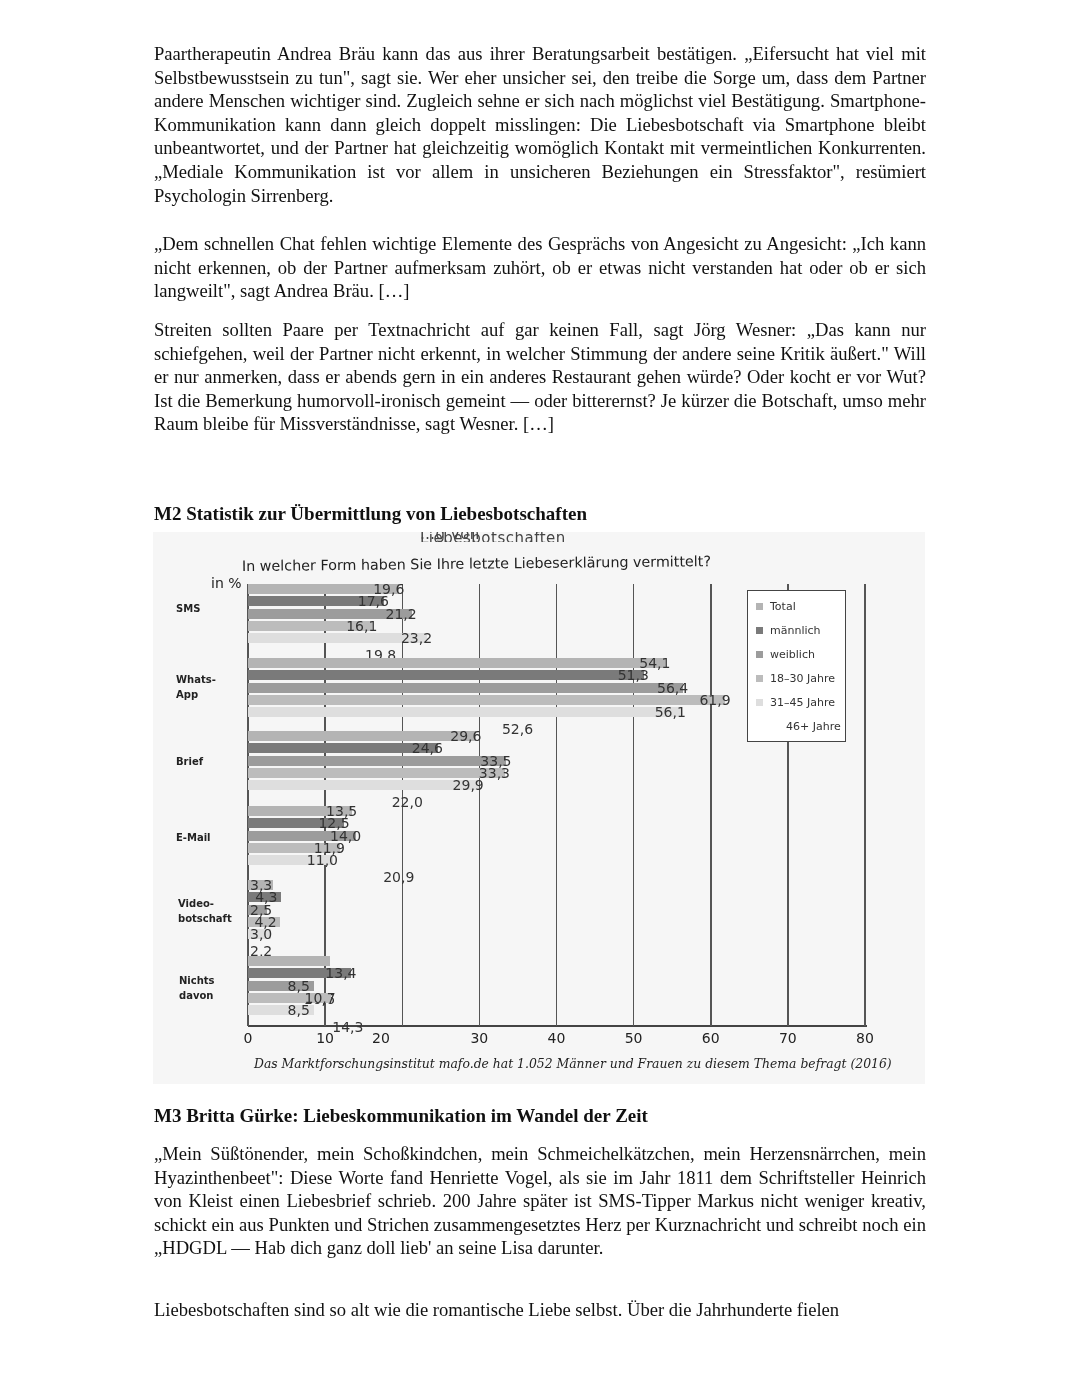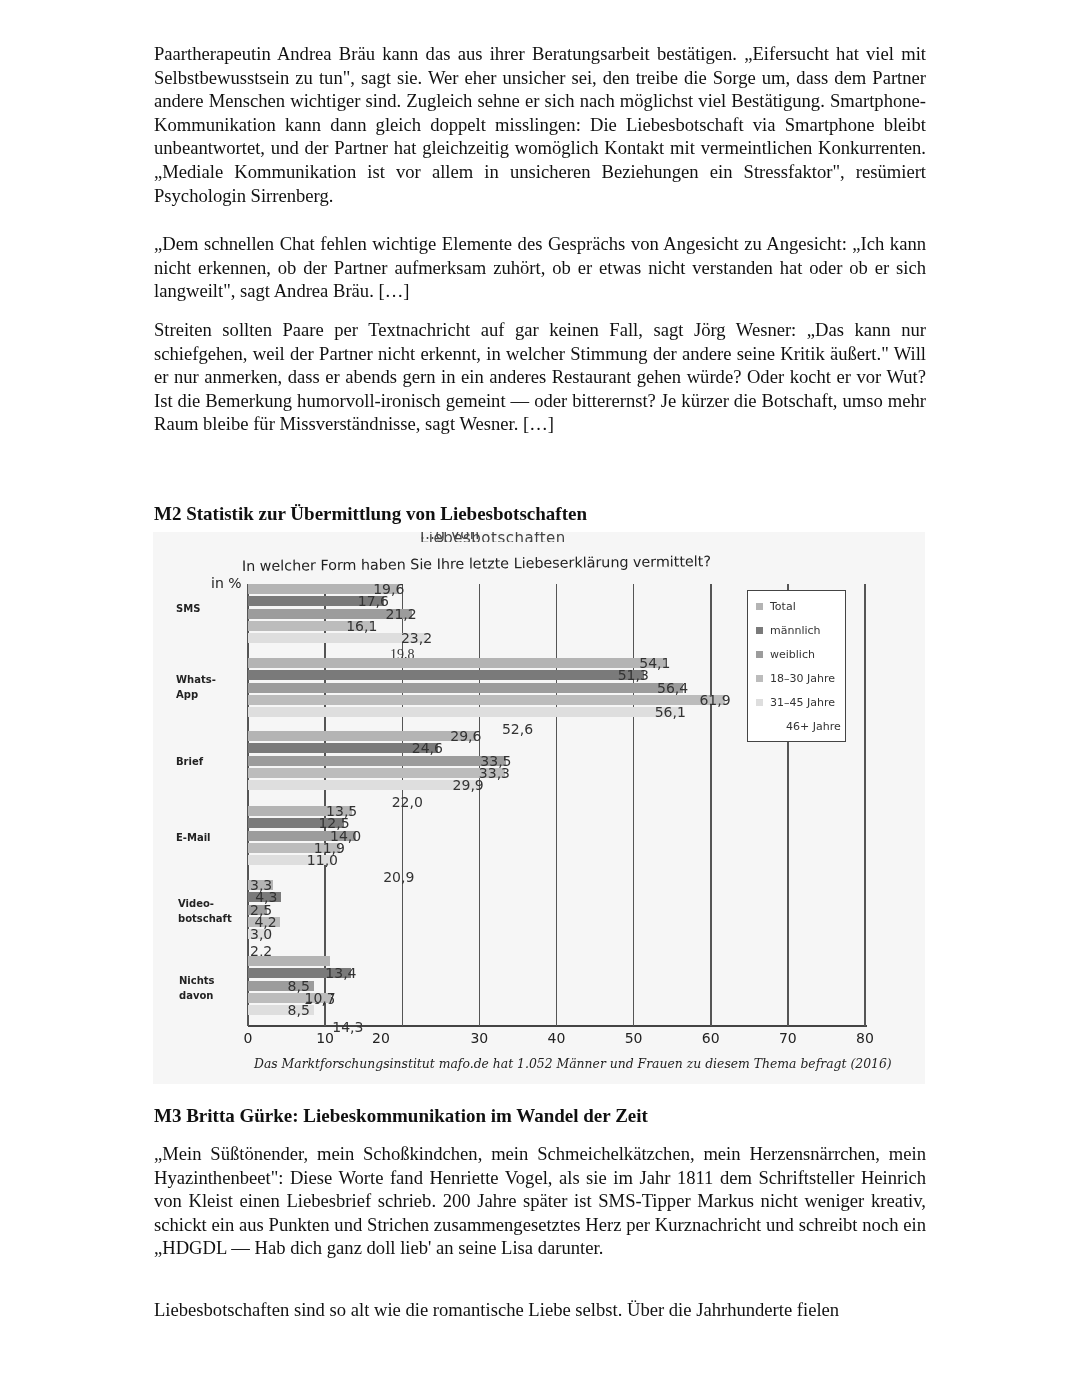--- a/index.html
+++ b/index.html
@@ -60,21 +60,21 @@
     <div class="bar" style="top: 0px; width: 151.165px; background: rgb(180, 180, 180);"></div>
     <div class="bar-val" style="top: 0px; left: 125.165px;">19,6</div>
     <div class="bar" style="top: 12.3px; width: 135.74px; background: rgb(122, 122, 122);"></div>
     <div class="bar-val" style="top: 12.3px; left: 109.74px;">17,6</div>
     <div class="bar" style="top: 24.6px; width: 163.505px; background: rgb(156, 156, 156);"></div>
     <div class="bar-val" style="top: 24.6px; left: 137.505px;">21,2</div>
     <div class="bar" style="top: 36.9px; width: 124.171px; background: rgb(188, 188, 188);"></div>
     <div class="bar-val" style="top: 36.9px; left: 98.1713px;">16,1</div>
     <div class="bar" style="top: 49.2px; width: 178.93px; background: rgb(222, 222, 222);"></div>
     <div class="bar-val" style="top: 49.2px; left: 152.93px;">23,2</div>
-    <div class="bar-val" style="top: 65.5px; left: 142px; font-family: Liberation Serif, serif;">19,8</div>
+    <div class="bar-val" style="top: 65.5px; left: 117px;">19,8</div>
     <div class="bar" style="top: 74px; width: 417.246px; background: rgb(180, 180, 180);"></div>
     <div class="bar-val" style="top: 74px; left: 391.246px;">54,1</div>
     <div class="bar" style="top: 86.3px; width: 395.651px; background: rgb(122, 122, 122);"></div>
     <div class="bar-val" style="top: 86.3px; left: 369.651px;">51,3</div>
     <div class="bar" style="top: 98.6px; width: 434.985px; background: rgb(156, 156, 156);"></div>
     <div class="bar-val" style="top: 98.6px; left: 408.985px;">56,4</div>
     <div class="bar" style="top: 110.9px; width: 477.404px; background: rgb(188, 188, 188);"></div>
     <div class="bar-val" style="top: 110.9px; left: 451.404px;">61,9</div>
     <div class="bar" style="top: 123.2px; width: 432.671px; background: rgb(222, 222, 222);"></div>
     <div class="bar-val" style="top: 123.2px; left: 406.671px;">56,1</div>

